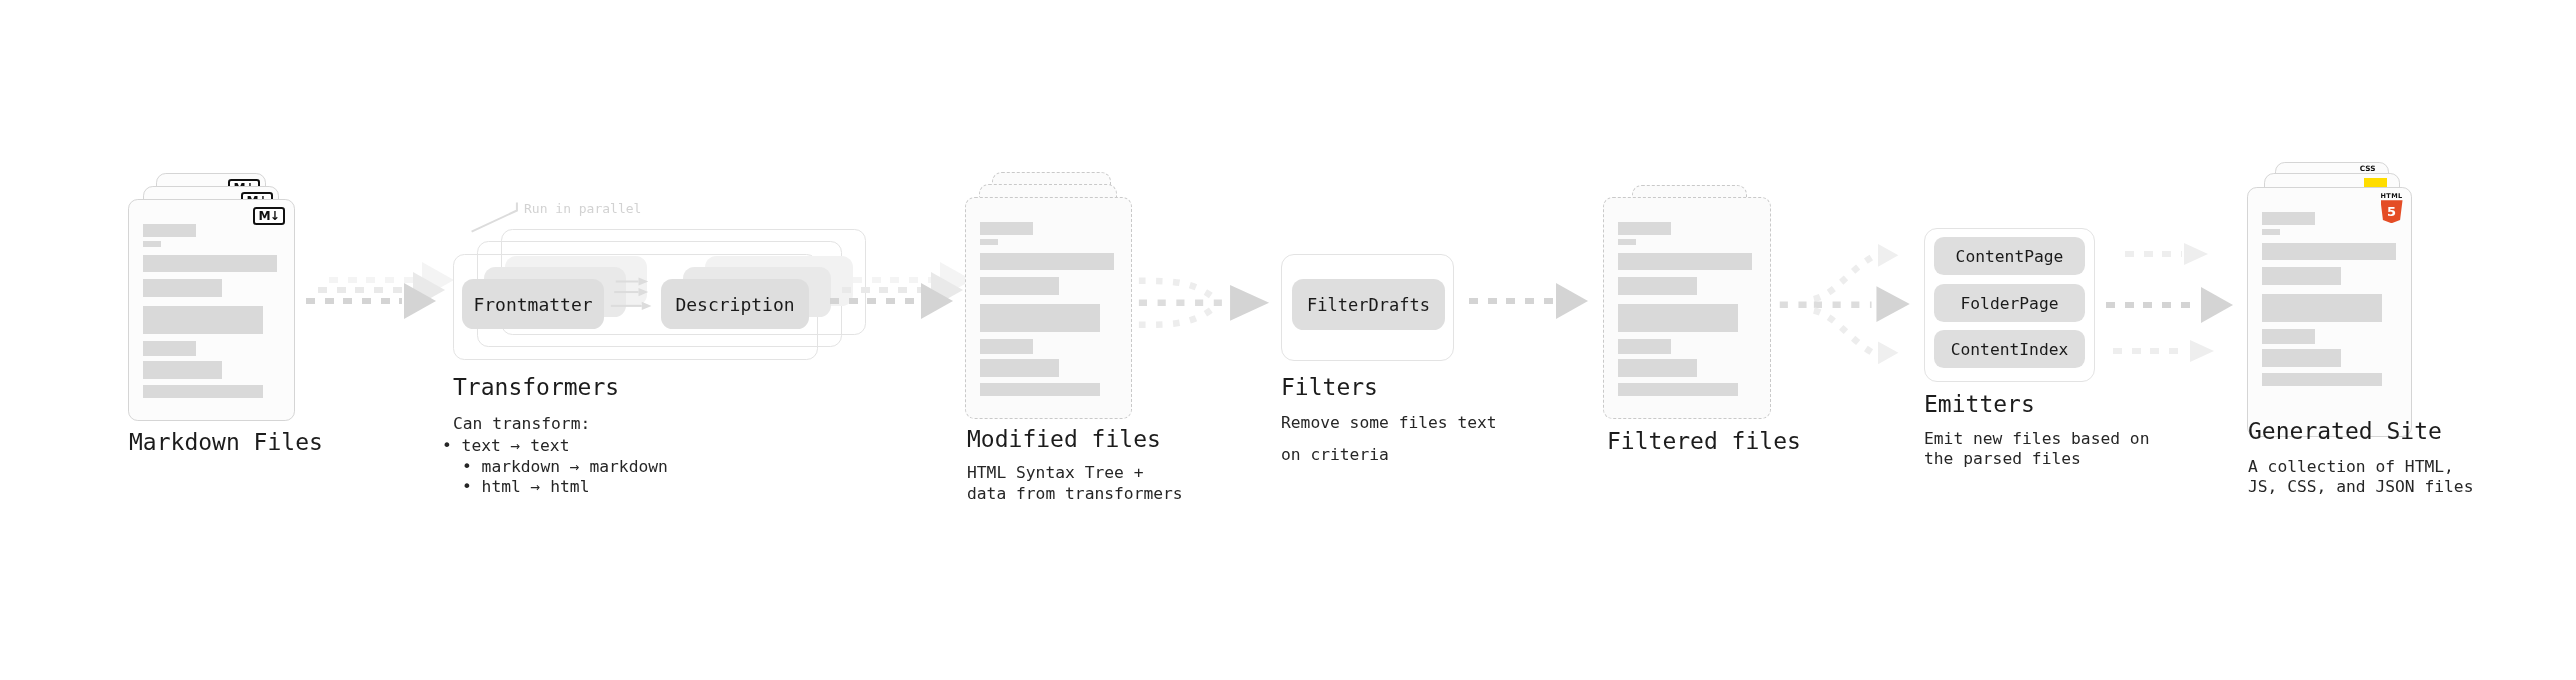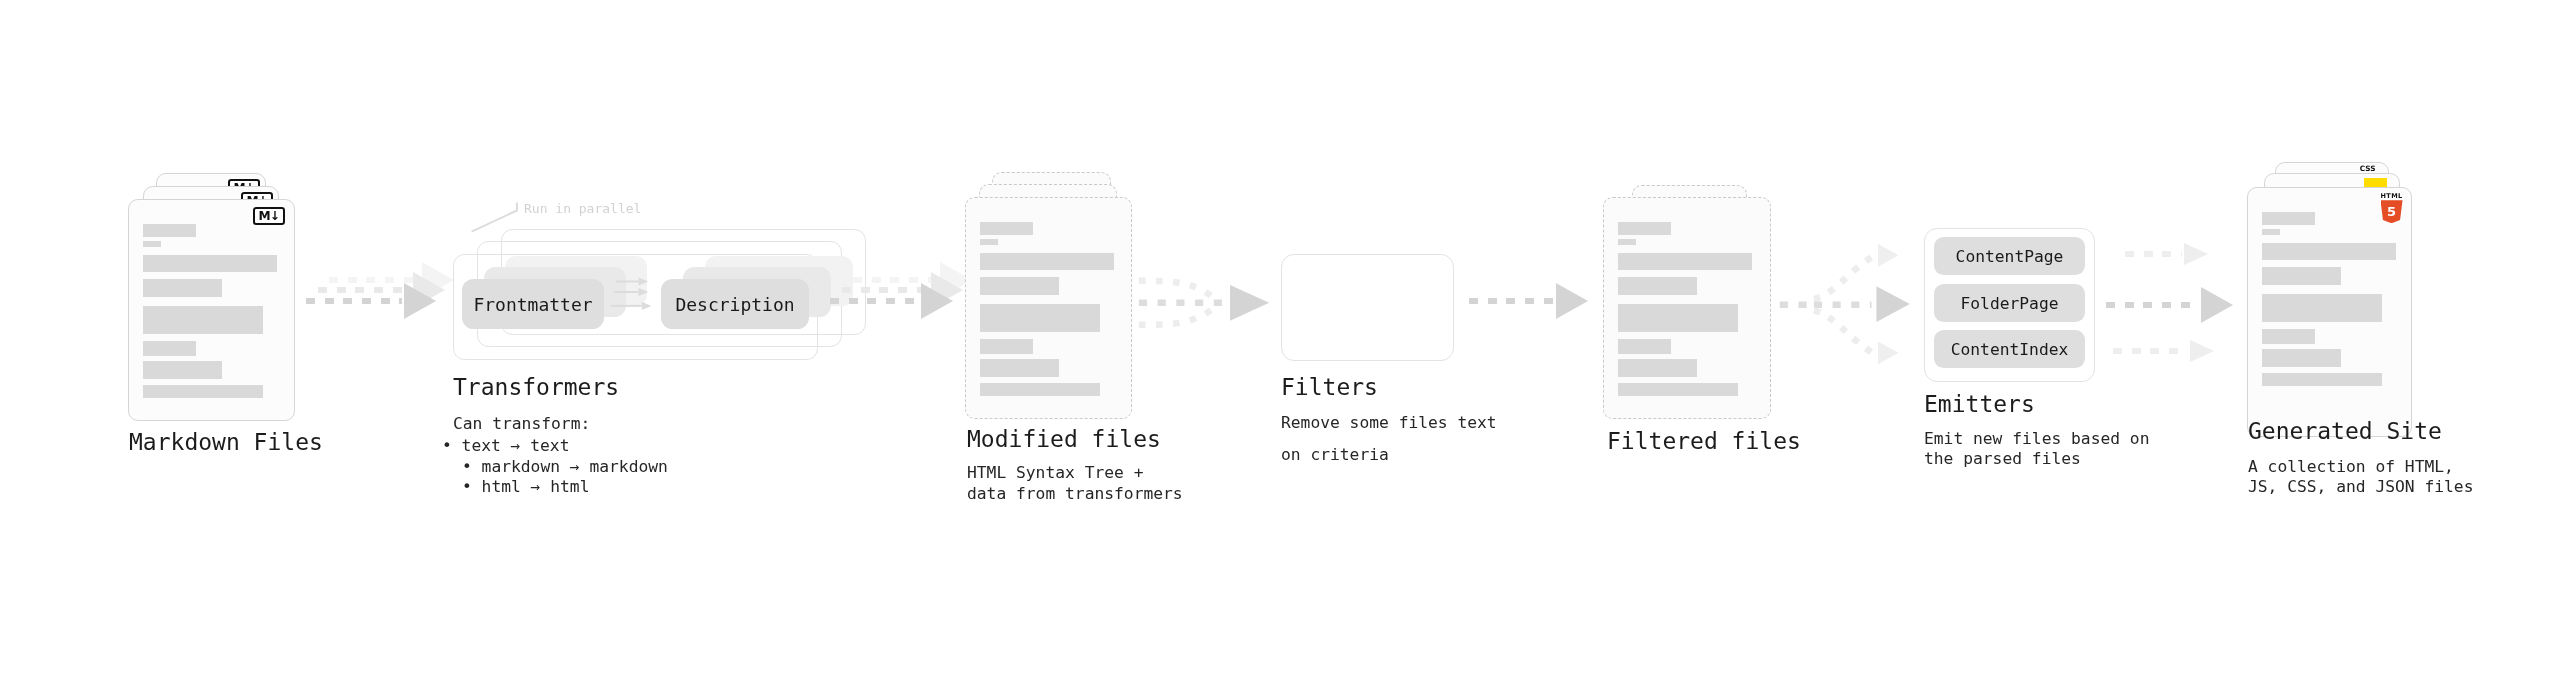--- a/index.html
+++ b/index.html
@@ -169,20 +169,21 @@
   <div class="body" style="left:967px;top:484px;">data from transformers</div>
 
   <svg style="left:1134px;top:271px;" width="140" height="62" viewBox="0 0 172 76">
     <path d="M6,12 C48,12 74,12 102,36" stroke="#ededed" stroke-width="8" stroke-dasharray="8 13" fill="none"></path>
     <path d="M6,66 C48,66 74,66 102,42" stroke="#ededed" stroke-width="8" stroke-dasharray="8 13" fill="none"></path>
     <path d="M6,39 H112" stroke="#dddddd" stroke-width="8" stroke-dasharray="10 13" fill="none"></path>
     <polygon points="118,17 118,61 166,39" fill="#d4d4d4"></polygon>
   </svg>
 
   <div class="obox filled" style="left:1281px;top:254px;width:173px;height:107px;border-radius:13px;"></div>
+  <div class="btn" style="left:1292px;top:279px;width:153px;height:51px;font-size:17px;">FilterDrafts</div>
   <div class="h" style="left:1281px;top:374px;">Filters</div>
   <div class="body" style="left:1281px;top:413px;">Remove some files text</div>
   <div class="body" style="left:1281px;top:433px;margin-top:12px;">on criteria</div>
 
   <div class="darrow c-main" style="left:1469px;top:283px;">
     <div class="dl" style="width:85px;"></div>
       <div class="dh"></div>
   </div>
 
   <div>

